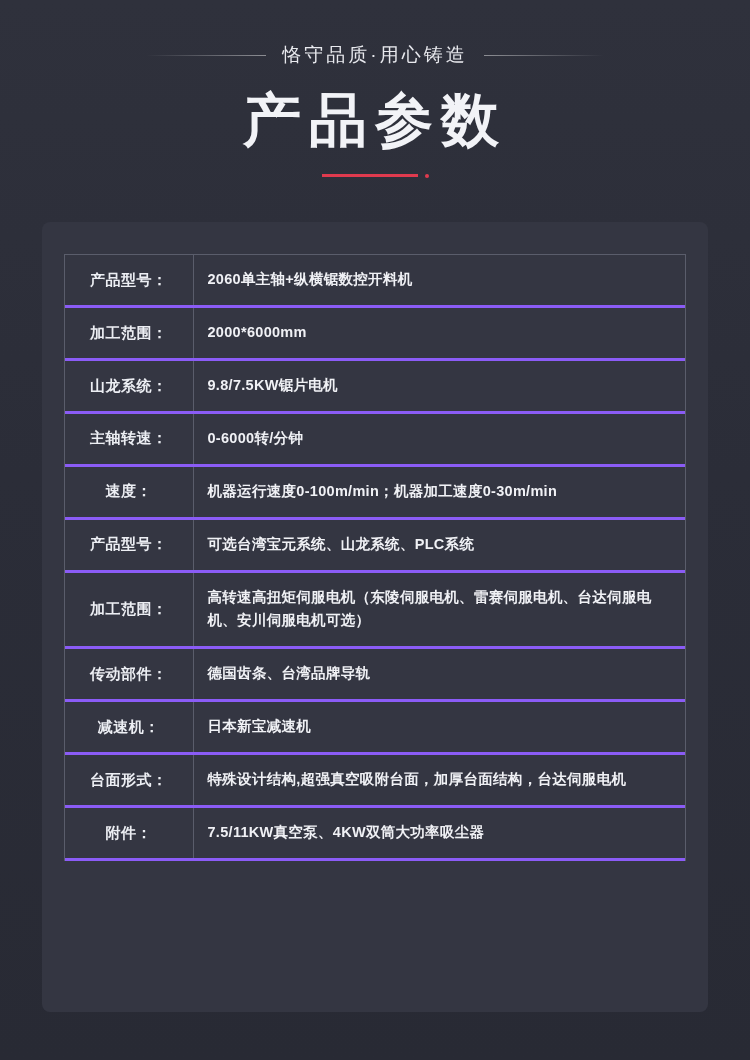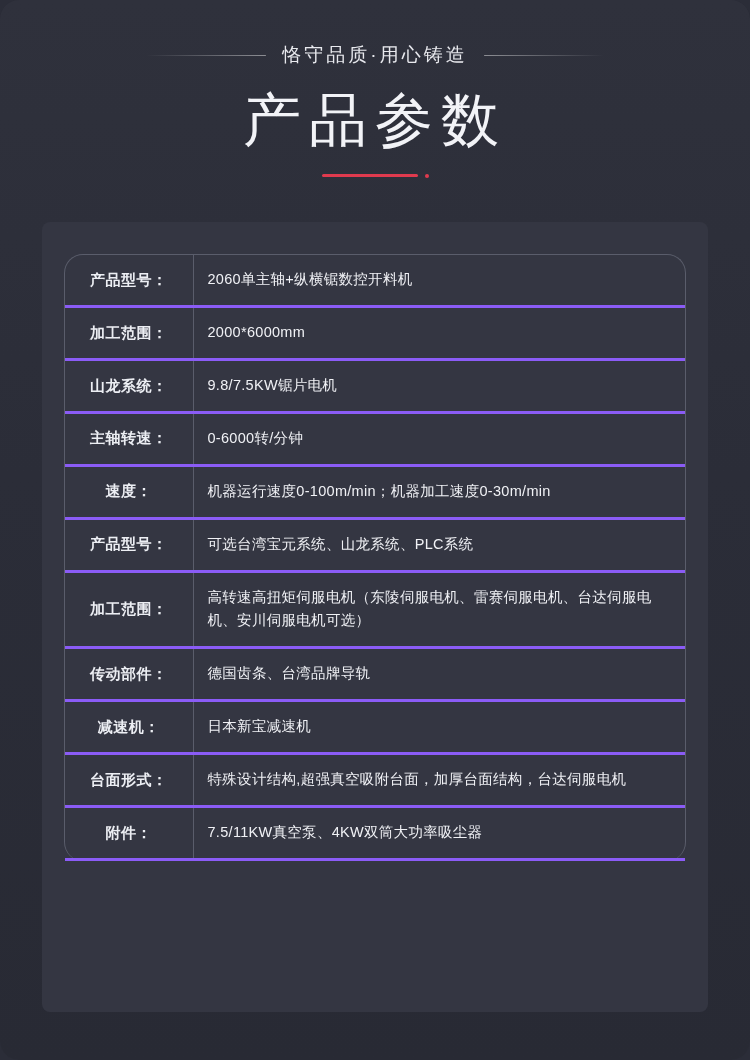--- a/index.html
+++ b/index.html
@@ -1,15 +1,15 @@
 <!DOCTYPE html>
 <html><head>
 <meta charset="utf-8">
 <style>
-  * { box-sizing: border-box; margin: 0; padding: 0; border-radius: 19px; }
+  * { box-sizing: border-box; margin: 0; padding: 0; }
   html, body {
     width: 750px;
     height: 1060px;
     background: #2b2d38;
     font-family: "Liberation Sans", "DejaVu Sans", sans-serif;
   }
   .page {
     position: relative;
     width: 750px;
     height: 1060px;
@@ -40,21 +40,21 @@
     color: #e8e9ee;
     font-size: 19px;
     letter-spacing: 3px;
     font-weight: 400;
     white-space: nowrap;
   }
   .main-title {
     margin-top: 20px;
     color: #f2f3f7;
     font-size: 58px;
-    font-weight: 400;
+    font-weight: 700;
     letter-spacing: 8px;
     line-height: 1.1;
   }
   .accent-row {
     margin-top: 22px;
     display: flex;
     align-items: center;
     justify-content: center;
     gap: 7px;
   }
@@ -104,21 +104,21 @@
     text-align: center;
     font-size: 15px;
     font-weight: 700;
     padding: 13px 6px;
     line-height: 1.5;
     letter-spacing: 0.5px;
   }
   td.value {
     padding: 13px 14px;
     font-size: 14.5px;
-    font-weight: 400;
+    font-weight: 700;
     line-height: 1.65;
     letter-spacing: 0.3px;
     color: #f0f1f5;
   }
 </style>
 </head>
 <body>
 
 <div class="page">
 

